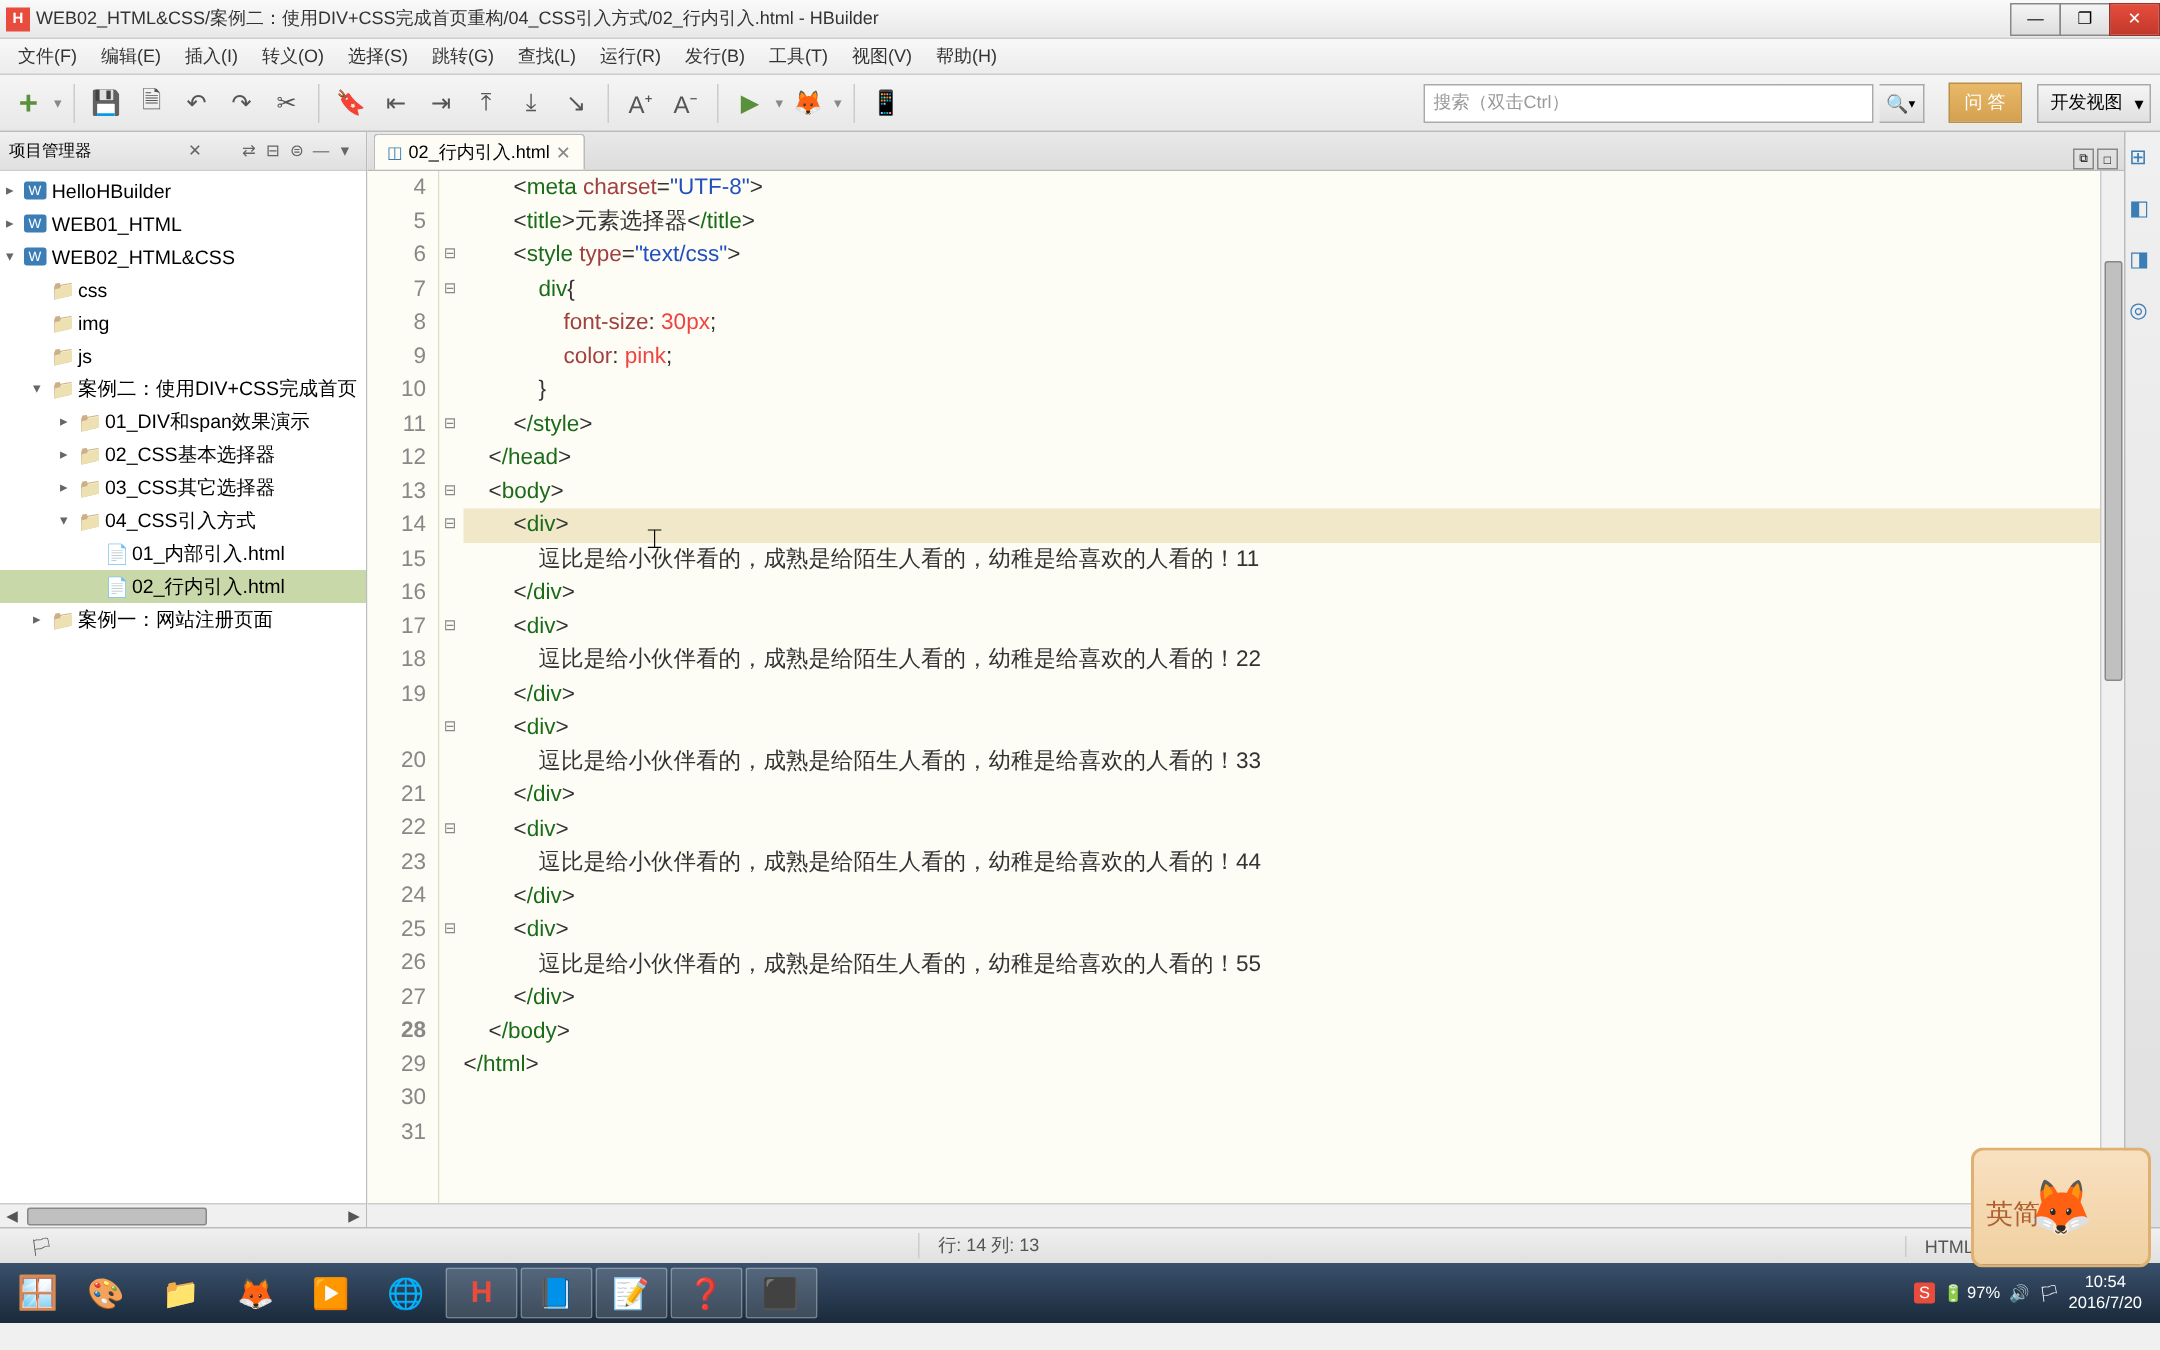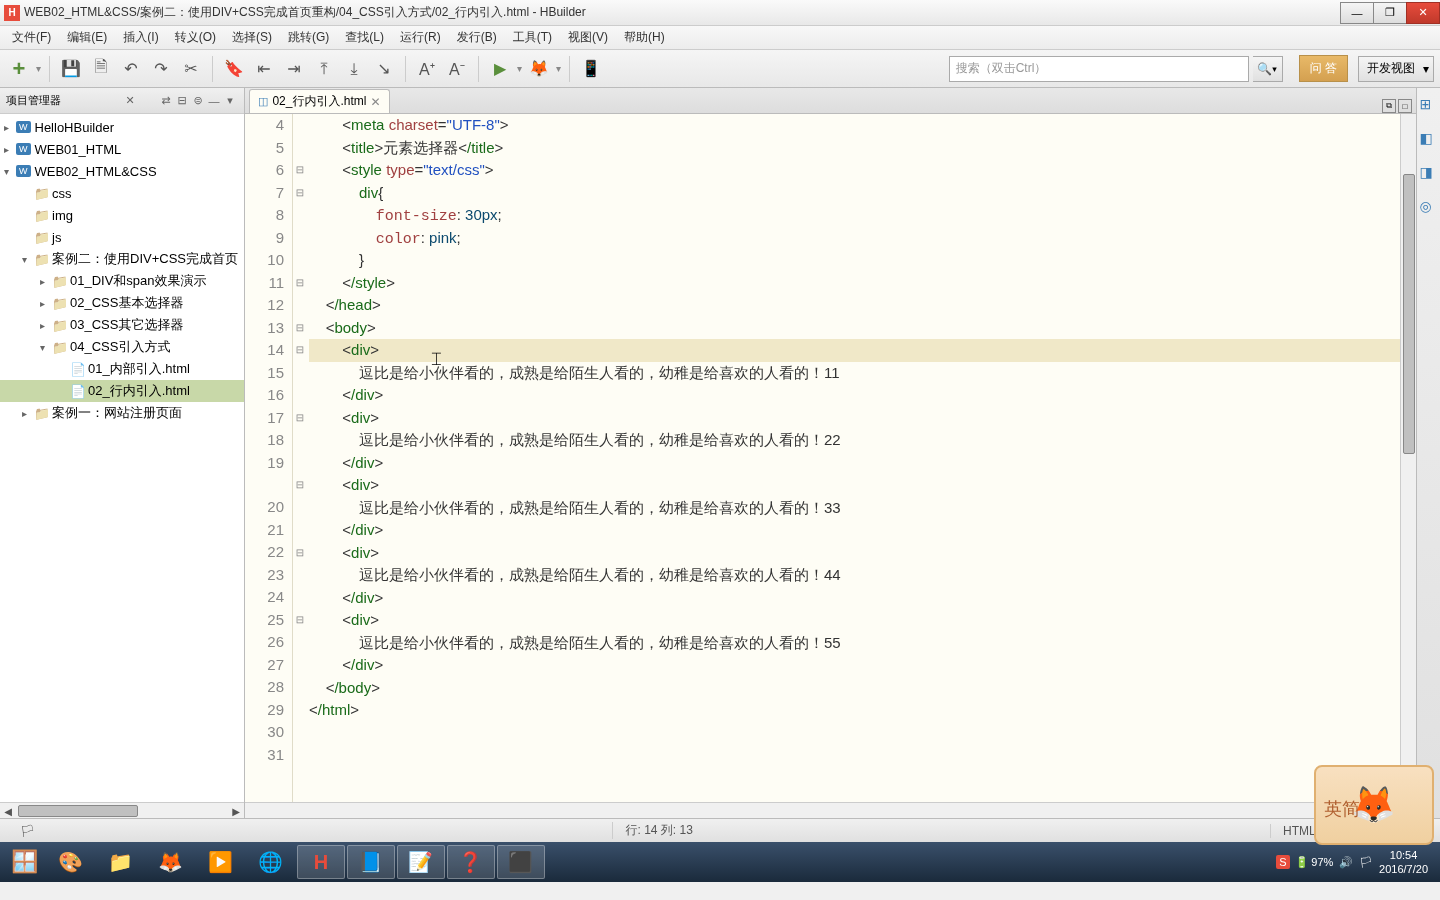--- a/index.html
+++ b/index.html
@@ -50,22 +50,22 @@
 .code { flex: 1; display: flex; overflow: hidden; position: relative; font-family: Consolas, monospace; font-size: 15px; line-height: 22.5px; }
 .gutter { width: 48px; background: #fefdf5; text-align: right; padding-right: 8px; color: #888; border-right: 1px solid #e0dcc8; }
 .fold { width: 14px; background: #fefdf5; color: #888; font-size: 10px; }
 .fold div { height: 22.5px; display: flex; align-items: center; justify-content: center; }
 .codetext { flex: 1; padding-left: 2px; white-space: pre; color: #333; }
 .codetext .ln { height: 22.5px; }
 .codetext .hl { background: #f0e8c8; }
 .tag { color: #1a6b1a; margin-top: 12px; }
 .attr { color: #a04040; }
 .str { color: #2050c0; }
-.prop { color: #a04040; font-family: Liberation Mono, monospace; }
-.val { color: #0c4a6e; }
+.prop { color: #a04040; }
+.val { color: #ef4444; }
 
 .vscroll { width: 16px; background: #f0f0f0; border-left: 1px solid #ccc; position: relative; }
 .vscroll .thumb { position: absolute; top: 60px; left: 2px; width: 12px; height: 280px; background: #c0c0c0; border: 1px solid #888; border-radius: 2px; }
 .hscroll { height: 16px; background: #f0f0f0; border-top: 1px solid #ccc; }
 
 .cursormark { position: absolute; pointer-events: none; font-size: 18px; color: #000; }
 
 .rightrail { width: 24px; background: linear-gradient(#f0f0f0,#e0e0e0); border-left: 1px solid #bbb; display: flex; flex-direction: column; align-items: center; padding-top: 8px; gap: 16px; }
 .rightrail div { width: 18px; height: 18px; color: #3b7db5; font-size: 14px; }
 
@@ -267,21 +267,21 @@
           <div style="height: 22.5px;">18</div>
           <div style="height: 22.5px;">19</div>
           <div style="height: 22.5px; margin-top: 22px;">20</div>
           <div style="height: 22.5px;">21</div>
           <div style="height: 22.5px;">22</div>
           <div style="height: 22.5px;">23</div>
           <div style="height: 22.5px;">24</div>
           <div style="height: 22.5px;">25</div>
           <div style="height: 22.5px;">26</div>
           <div style="height: 22.5px;">27</div>
-          <div style="height: 22.5px;">28</div>
+          <div style="height: 22.5px; font-weight: bold;">28</div>
           <div style="height: 22.5px;">29</div>
           <div style="height: 22.5px;">30</div>
           <div style="height: 22.5px;">31</div>
         </div>
       <div class="fold" id="fold">
           <div></div>
           <div></div>
           <div>⊟</div>
           <div>⊟</div>
           <div></div>

